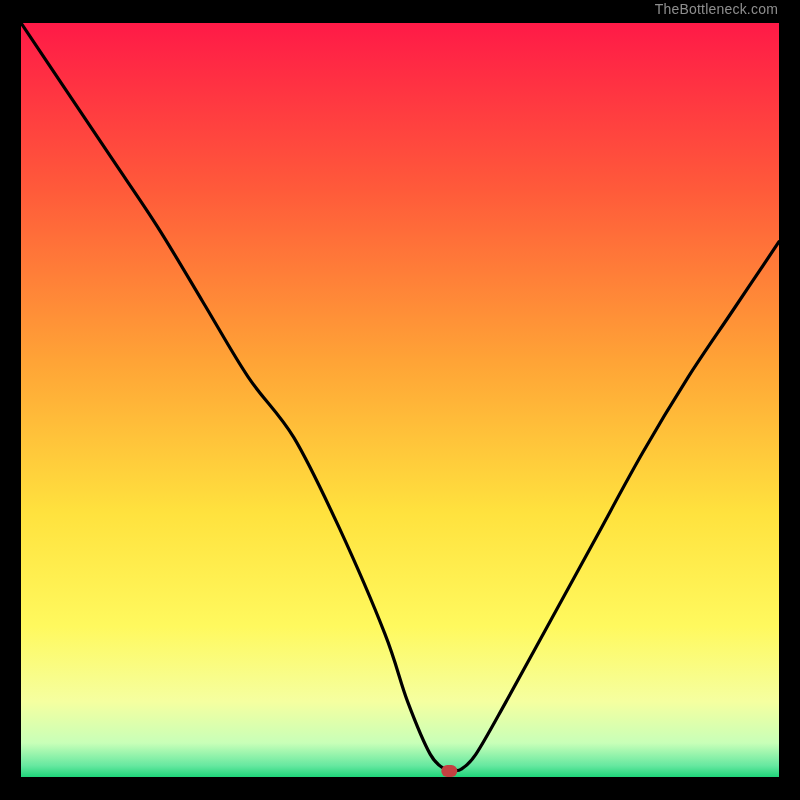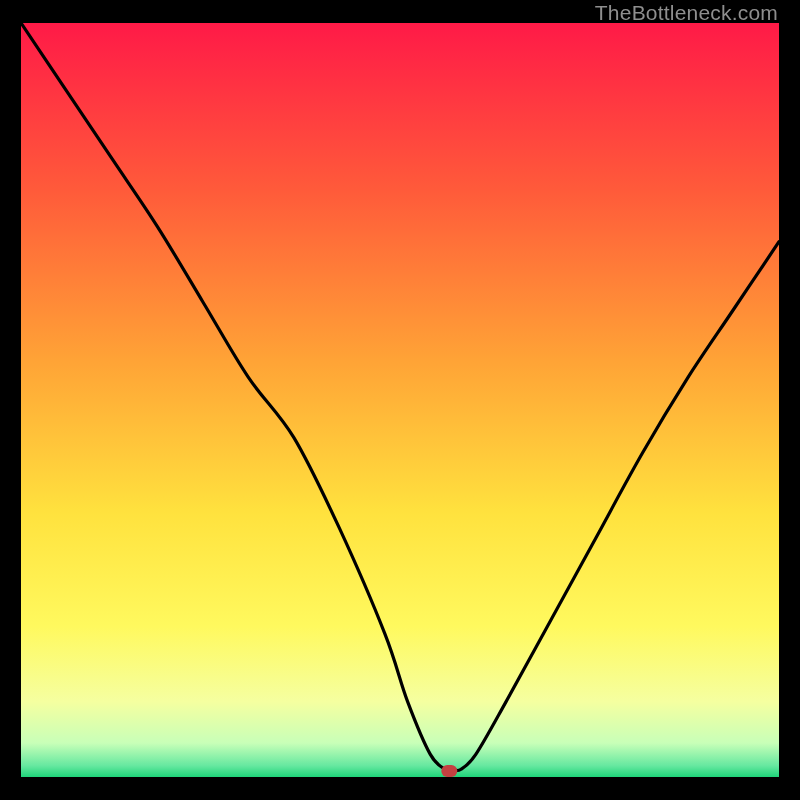--- a/index.html
+++ b/index.html
@@ -24,21 +24,21 @@
     top: 23px;
     width: 758px;
     height: 754px;
     overflow: hidden;
   }
   .watermark {
     position: absolute;
     top: 1px;
     right: 22px;
     font-family: Arial, Helvetica, sans-serif;
-    font-size: 21px;
+    font-size: 14px;
     color: #8e8e8e;
     letter-spacing: 0.2px;
     font-weight: 500;
   }
   svg { display: block; }
 </style>
 </head>
 <body>
 
 <div class="frame">

